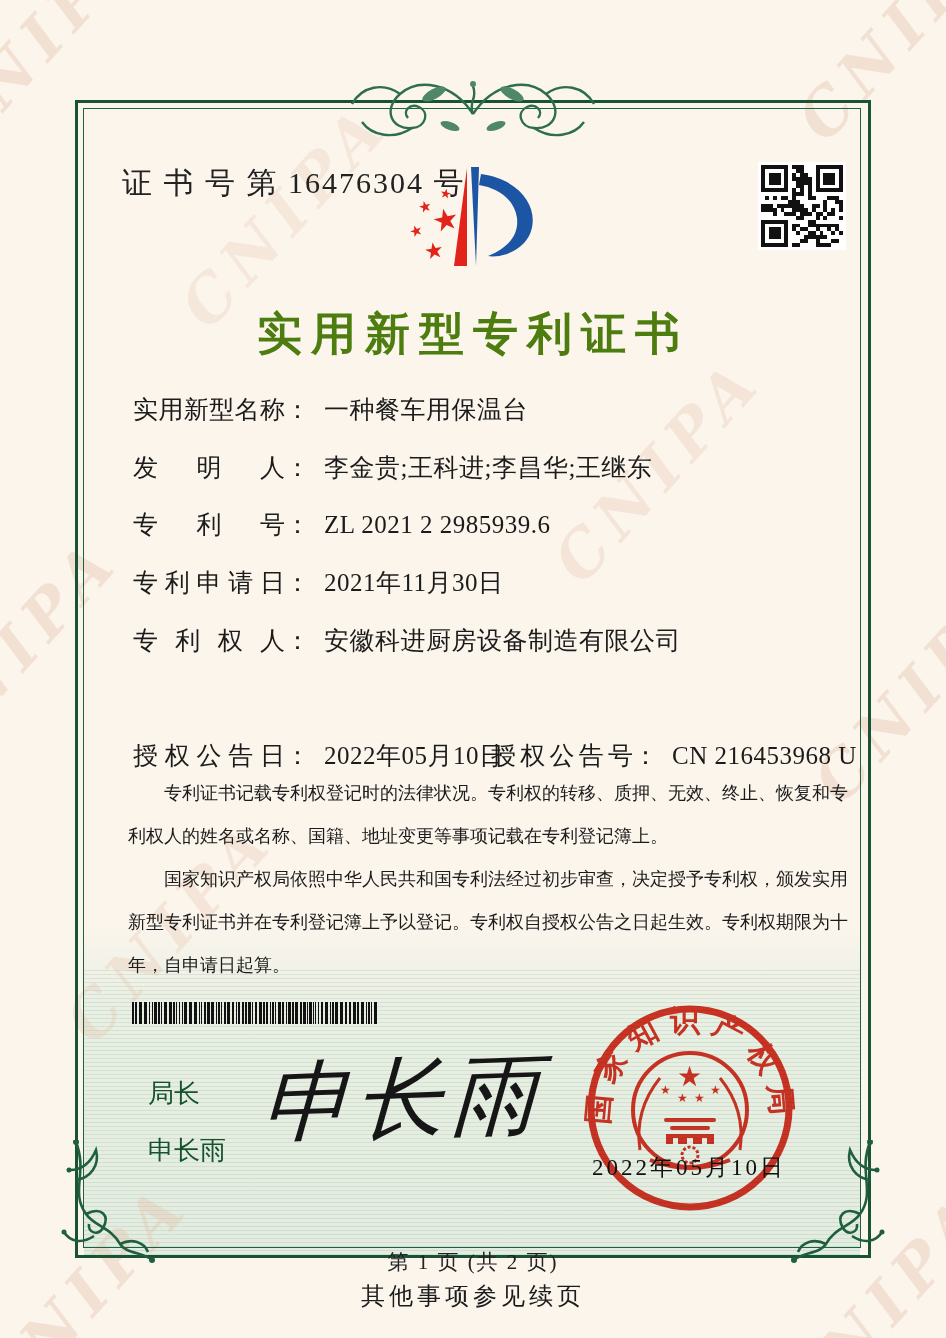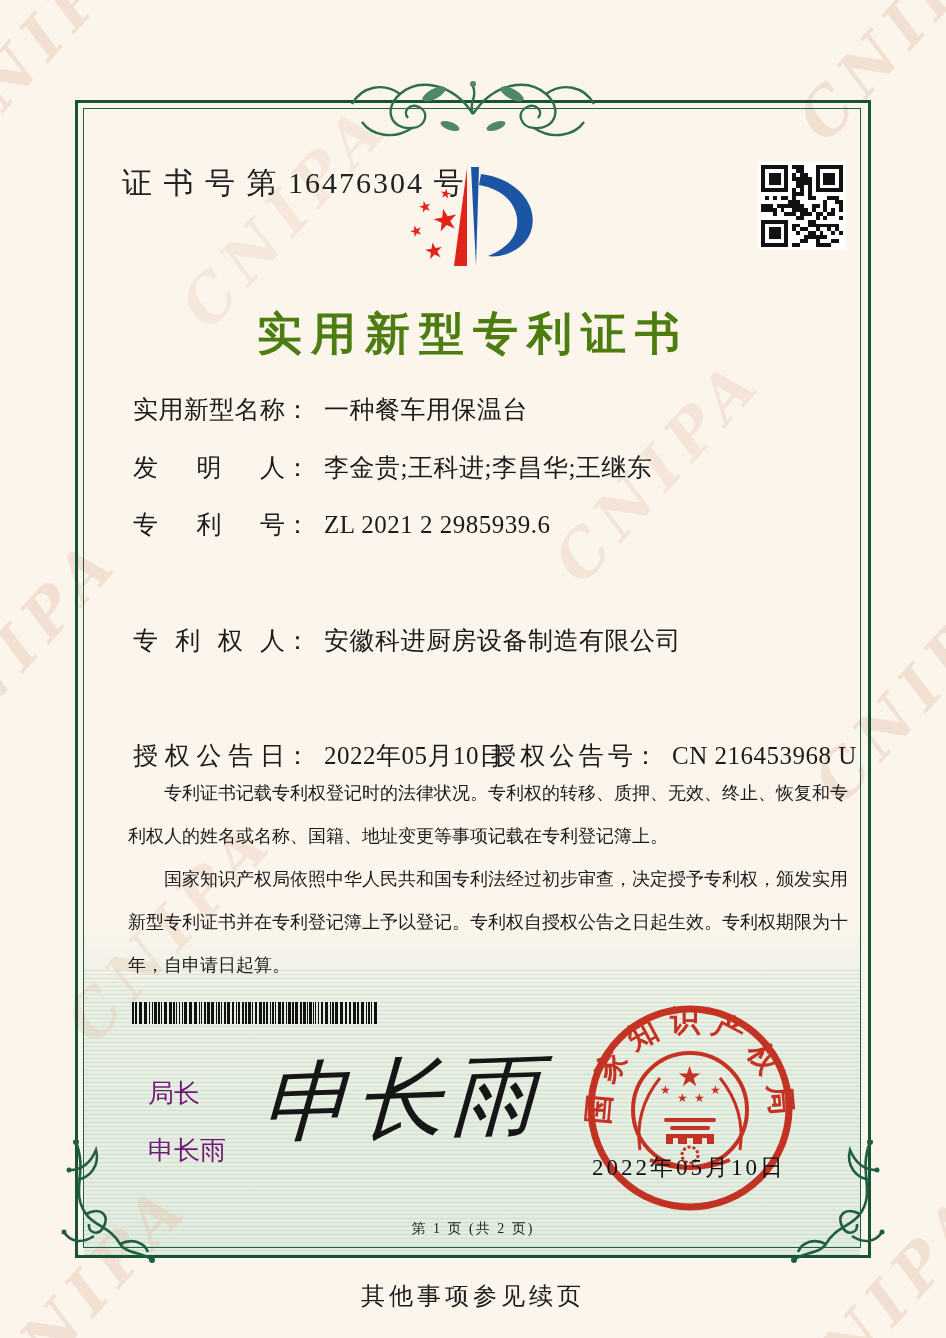--- a/index.html
+++ b/index.html
@@ -45,31 +45,31 @@
   .lbl{display:inline-block;width:152px;text-align:justify;text-align-last:justify;vertical-align:bottom;}
   .colon{display:inline-block;margin-right:14px;}
   .val{letter-spacing:.5px;}
   .pair2{position:absolute;left:358px;top:0;}
   .pair2 .lbl{width:142px;}
   
   .body-text{position:absolute;left:128px;top:772px;width:722px;z-index:4;font-size:18px;line-height:43px;color:#1b1b1b;}
   .body-text p{margin:0;text-indent:2em;}
   
   .barcode{position:absolute;left:130px;top:1002px;z-index:4;}
-  .issuer{position:absolute;left:148px;top:1076px;z-index:4;font-family:"Liberation Sans","DejaVu Sans",sans-serif;font-size:26px;color:#701a75;}
+  .issuer{position:absolute;left:148px;top:1076px;z-index:4;font-family:"Liberation Sans","DejaVu Sans",sans-serif;font-size:26px;color:#14532d;}
   .issuer .name{margin-top:22px;}
   .signature{
     position:absolute;left:262px;top:1040px;z-index:4;font-size:88px;color:#161616;
     font-style:italic;letter-spacing:6px;transform:rotate(-2deg) skewX(-4deg);
     font-family:"DejaVu Serif","Liberation Serif",serif;
   }
   .seal{position:absolute;left:584px;top:1002px;z-index:5;mix-blend-mode:multiply;opacity:.95;}
   .seal text{font-weight:bold;}
   .seal-date{position:absolute;left:592px;top:1152px;z-index:6;font-size:23px;letter-spacing:3px;color:#101010;white-space:nowrap;}
-  .page-info{position:absolute;left:0;right:0;top:1220px;z-index:4;text-align:center;font-size:14px;letter-spacing:2px;color:#222;}
+  .page-info{position:absolute;left:0;right:0;top:1248px;z-index:4;text-align:center;font-size:21px;letter-spacing:2px;color:#222;}
   .footer-note{position:absolute;left:0;right:0;top:1280px;z-index:4;text-align:center;font-size:24px;letter-spacing:4px;color:#1b1b1b;}
 </style>
 </head>
 <body>
 
 <div class="page">
 
   <div class="wm" style="left:40px;top:40px;">CNIPA</div>
   <div class="wm" style="left:902px;top:28px;">CNIPA</div>
   <div class="wm" style="left:285px;top:215px;opacity:.25;">CNIPA</div>
@@ -385,20 +385,23 @@
 
   <div class="row" style="top:451px">
     <span class="lbl">发明人</span><span class="colon">：</span><span class="val">李金贵;王科进;李昌华;王继东</span>
   </div>
   <div class="row" style="top:393px">
     <span class="lbl">实用新型名称</span><span class="colon">：</span><span class="val">一种餐车用保温台</span>
   </div>
   <div class="row" style="top:508px">
     <span class="lbl">专利号</span><span class="colon">：</span><span class="val">ZL 2021 2 2985939.6</span>
   </div>
+  <div class="row" style="top:566px">
+    <span class="lbl">专利申请日</span><span class="colon">：</span><span class="val">2021年11月30日</span>
+  </div>
   <div class="row" style="top:624px">
     <span class="lbl">专利权人</span><span class="colon">：</span><span class="val">安徽科进厨房设备制造有限公司</span>
   </div>
   <div class="row" style="top:739px">
     <span class="lbl">授权公告日</span><span class="colon">：</span><span class="val">2022年05月10日</span>
     <span class="pair2">
       <span class="lbl">授权公告号</span><span class="colon">：</span><span class="val">CN 216453968 U</span>
     </span>
   </div>
 

